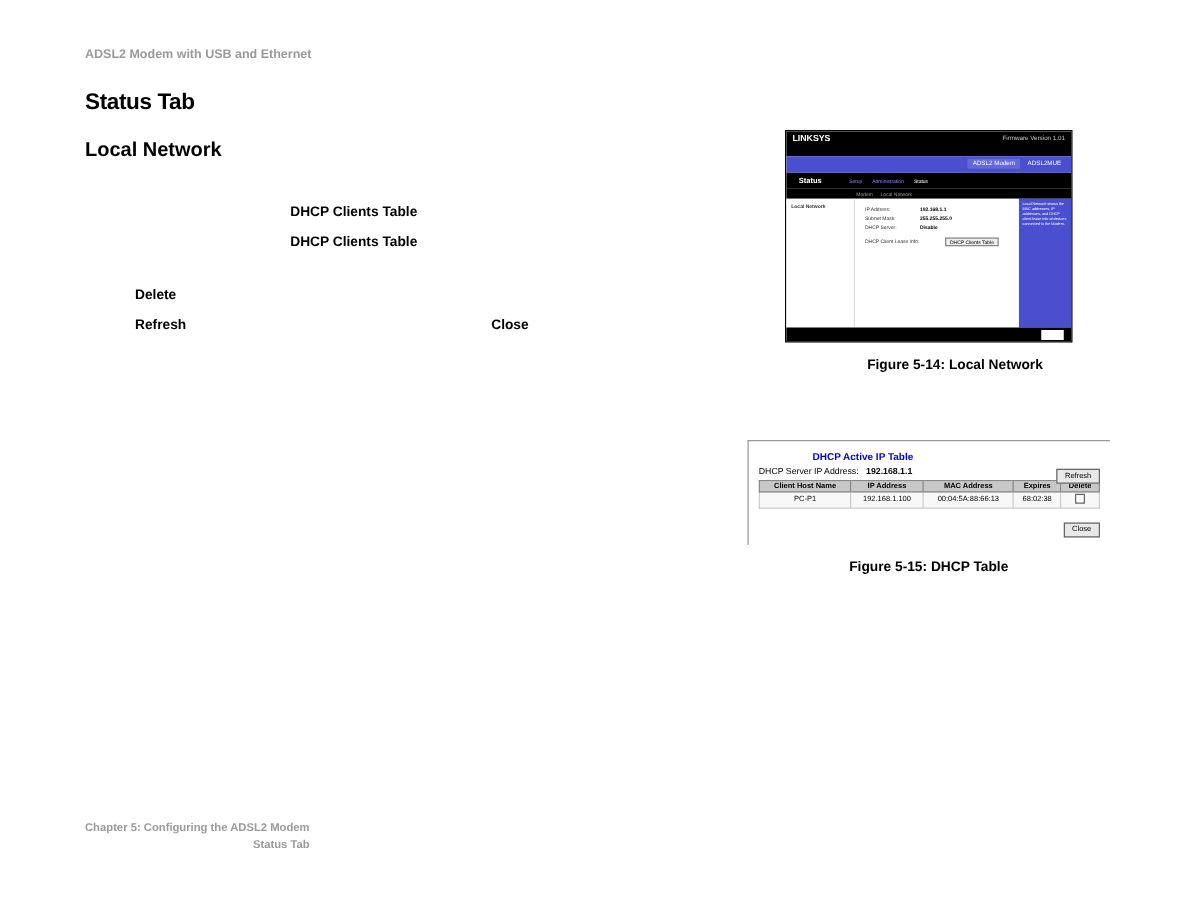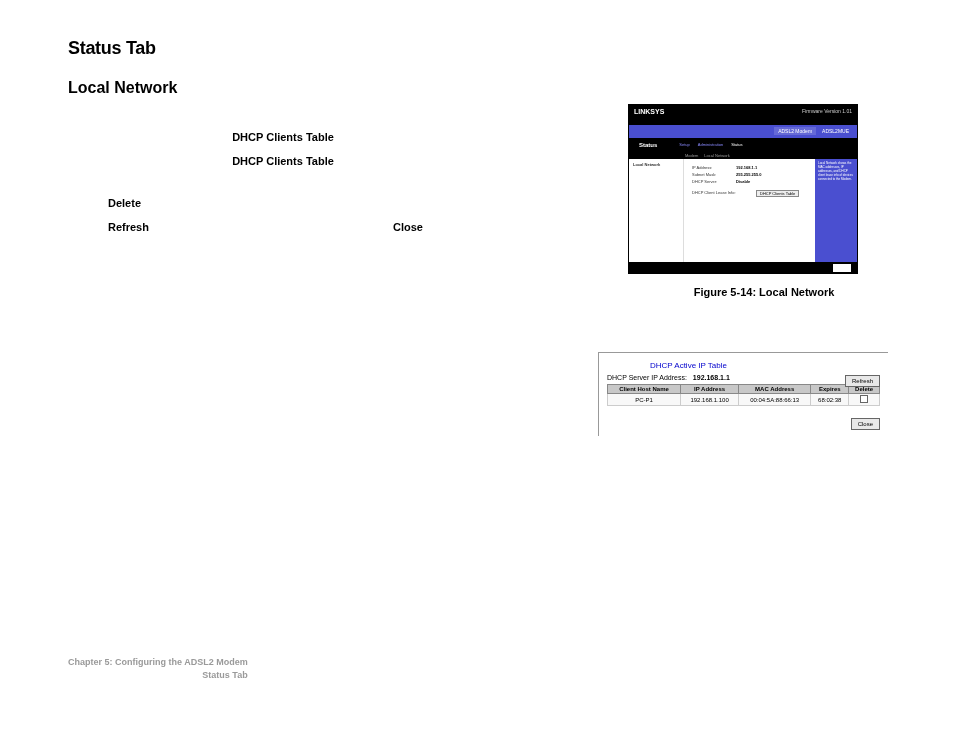--- a/index.html
+++ b/index.html
@@ -210,21 +210,21 @@
     height: 84px;
     border-left: 1px solid #999;
     border-top: 1px solid #999;
     background: #fff;
     padding: 8px 8px 6px 8px;
     position: relative;
   }
   .f2-title {
     color: #0000cc;
     font-size: 8px;
-    font-weight: normal;
+    font-weight: bold;
     margin-bottom: 4px;
     padding-left: 43px;
   }
   .f2-ip {
     font-size: 7px;
     margin-bottom: 3px;
   }
   .f2-ip .v { font-weight: bold; margin-left: 4px; }
   .f2-refresh {
     position: absolute;
@@ -279,20 +279,21 @@
     font-weight: bold;
     color: #9a9a9a;
     line-height: 1.4;
     text-align: right;
   }
 </style>
 </head>
 <body>
 
 <div class="page">
+  <div class="header-subtitle">ADSL2 Modem with USB and Ethernet</div>
 
   <div class="h1">Status Tab</div>
   <div class="h2">Local Network</div>
 
   <div class="body-col">
     <div class="bold-label label-center">DHCP Clients Table</div>
     <div class="bold-label label-center label-sub">DHCP Clients Table</div>
     <div class="bold-label label-row">Delete</div>
     <div class="label-row2">
       <div class="bold-label">Refresh</div>
@@ -373,18 +374,19 @@
         <td>PC-P1</td>
         <td>192.168.1.100</td>
         <td>00:04:5A:88:66:13</td>
         <td>68:02:38</td>
         <td><span class="f2-check"></span></td>
       </tr>
     </tbody>
       </table>
     <span class="f2-smbtn f2-close">Close</span>
   </div>
+  <div class="fig-caption">Figure 5-15: DHCP Table</div>
 </div>
 
 <div class="footer">
   <div>Chapter 5: Configuring the ADSL2 Modem</div>
   <div>Status Tab</div>
 </div>
 
 </body></html>

